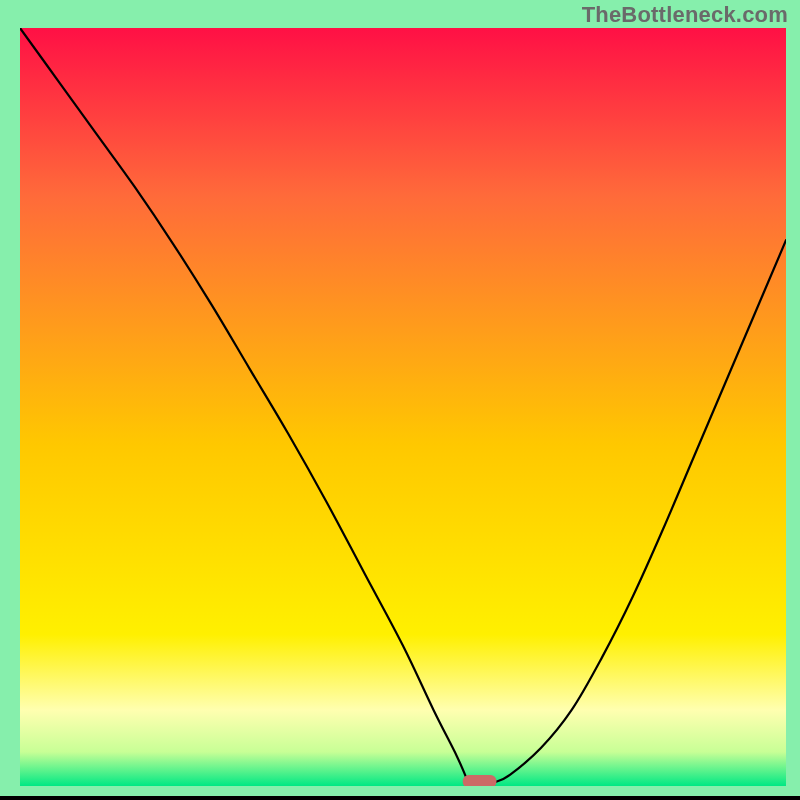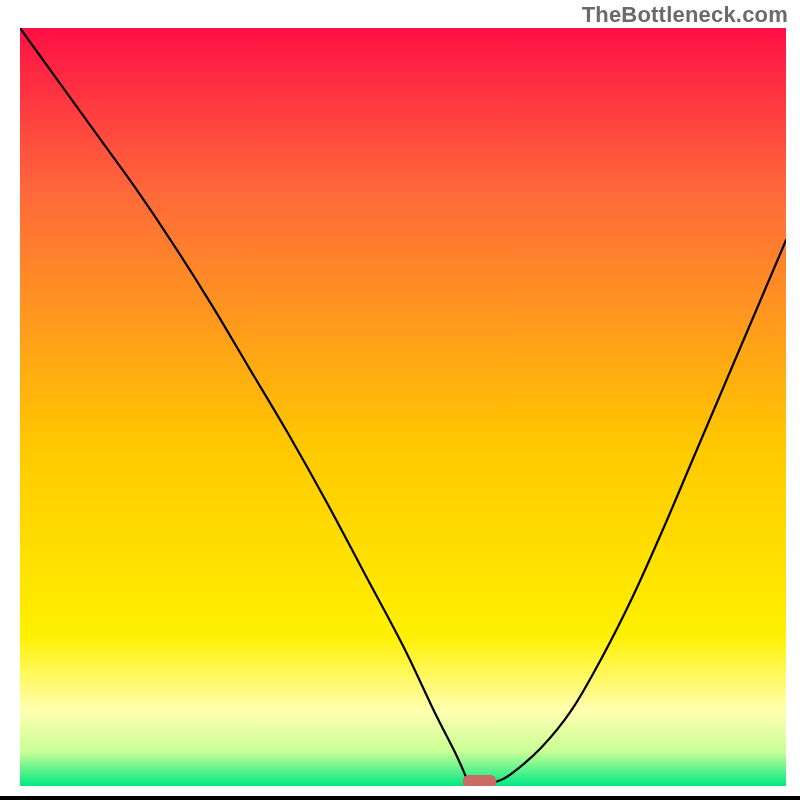--- a/index.html
+++ b/index.html
@@ -8,21 +8,21 @@
     width: 800px;
     height: 800px;
     background: #000;
     overflow: hidden;
     font-family: Arial, Helvetica, sans-serif;
   }
   .frame {
     position: relative;
     width: 800px;
     height: 796px;
-    background: #ffffff;
+    background: #86efac;
   }
   .watermark {
     position: absolute;
     top: 2px;
     right: 12px;
     font-size: 22px;
     font-weight: 600;
     color: #6a6a6a;
     letter-spacing: 0.2px;
     z-index: 5;

